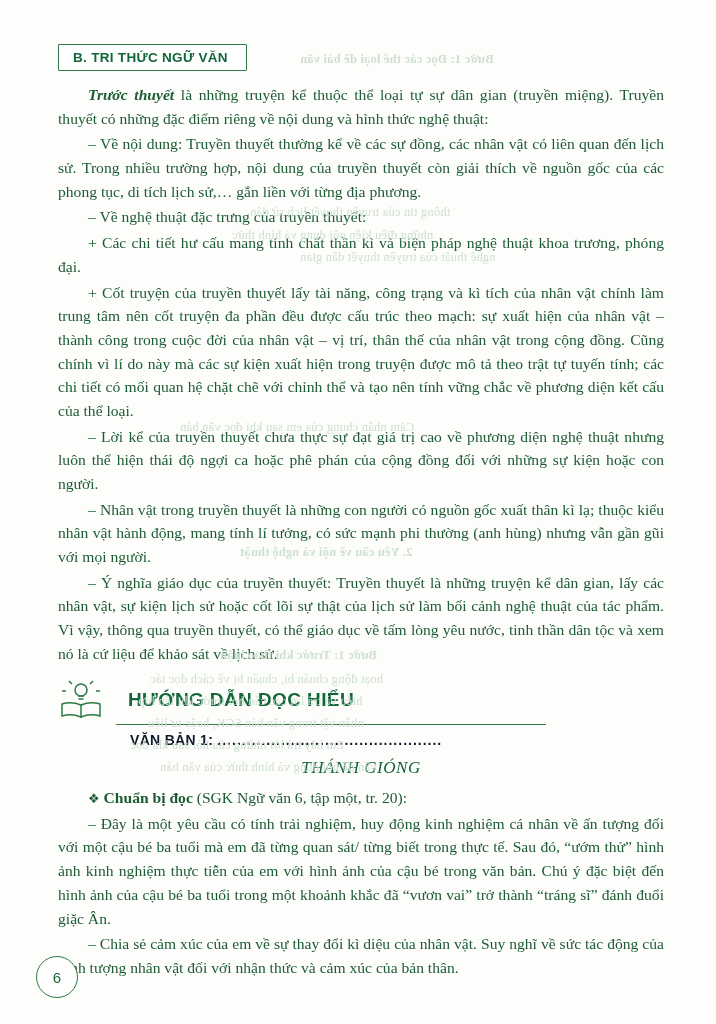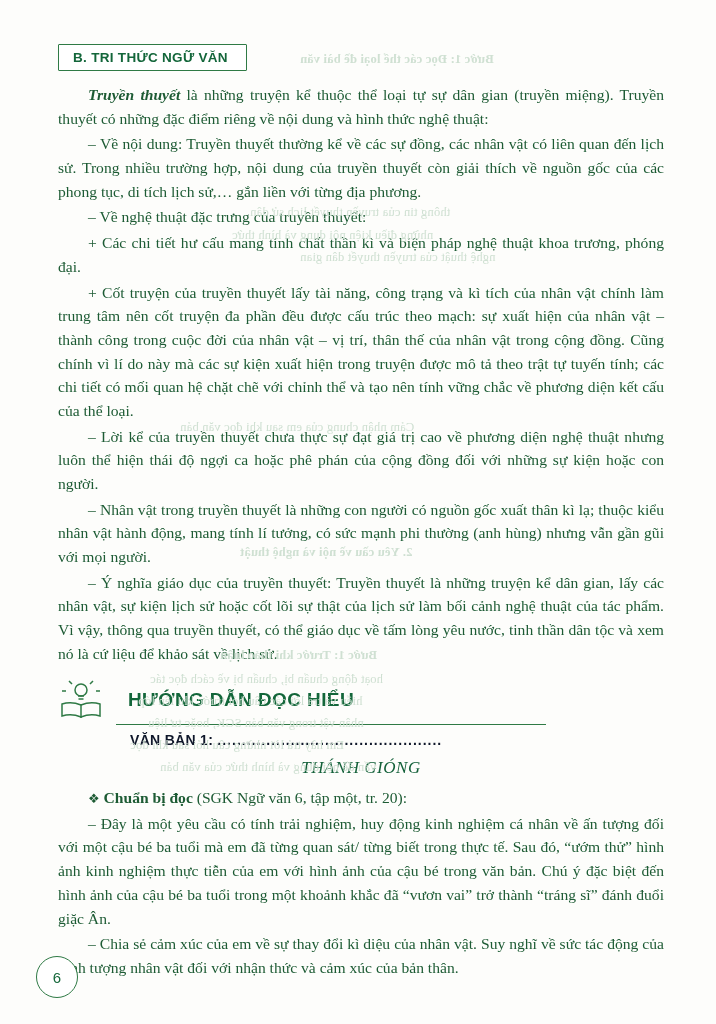--- a/index.html
+++ b/index.html
@@ -161,21 +161,21 @@
   <div class="bleed b6">2. Yêu cầu về nội và nghệ thuật</div>
   <div class="bleed b7">Bước 1: Trước khi thảo luận</div>
   <div class="bleed b8">hoạt động chuẩn bị, chuẩn bị về cách đọc tác</div>
   <div class="bleed b9">hiểu và trả lời các câu hỏi trước khi lên lớp</div>
   <div class="bleed b10">nhân vật trong văn bản SGK, hoặc tư liệu</div>
   <div class="bleed b11">Em hãy trả lời những câu hỏi sau khi đọc</div>
   <div class="bleed b12">vấn đề nội dung và hình thức của văn bản</div>
 
   <div class="section-heading">B. TRI THỨC NGỮ VĂN</div>
 
-  <p class="indent"><span class="bi">Truyền thuyết</span><span> là những truyện kể thuộc thể loại tự sự dân gian (truyền miệng). Truyền thuyết có những đặc điểm riêng về nội dung và hình thức nghệ thuật:</span></p>
+  <p class="indent"><span class="bi">Trước thuyết</span><span> là những truyện kể thuộc thể loại tự sự dân gian (truyền miệng). Truyền thuyết có những đặc điểm riêng về nội dung và hình thức nghệ thuật:</span></p>
 
   <p class="indent">– Về nội dung: Truyền thuyết thường kể về các sự đồng, các nhân vật có liên quan đến lịch sử. Trong nhiều trường hợp, nội dung của truyền thuyết còn giải thích về nguồn gốc của các phong tục, di tích lịch sử,… gắn liền với từng địa phương.</p>
 
   <p class="indent">– Về nghệ thuật đặc trưng của truyền thuyết:</p>
 
   <p class="indent"><span>+ Các </span><span class="it">chi tiết hư cấu</span><span> mang tính chất </span><span class="it">thần kì</span><span> và </span><span class="it">biện pháp nghệ thuật khoa trương, phóng đại.</span></p>
 
   <p class="indent"><span>+ </span><span class="it">Cốt truyện</span><span> của truyền thuyết lấy tài năng, công trạng và kì tích của nhân vật chính làm trung tâm nên cốt truyện đa phần đều được cấu trúc theo mạch: sự xuất hiện của nhân vật – thành công trong cuộc đời của nhân vật – vị trí, thân thế của nhân vật trong cộng đồng. Cũng chính vì lí do này mà các sự kiện xuất hiện trong truyện được mô tả theo trật tự tuyến tính; các chi tiết có mối quan hệ chặt chẽ với chỉnh thể và tạo nên tính vững chắc về phương diện kết cấu của thể loại.</span></p>
 
   <p class="indent"><span>– </span><span class="it">Lời kể</span><span> của truyền thuyết chưa thực sự đạt giá trị cao về phương diện nghệ thuật nhưng luôn thể hiện thái độ ngợi ca hoặc phê phán của cộng đồng đối với những sự kiện hoặc con người.</span></p>

